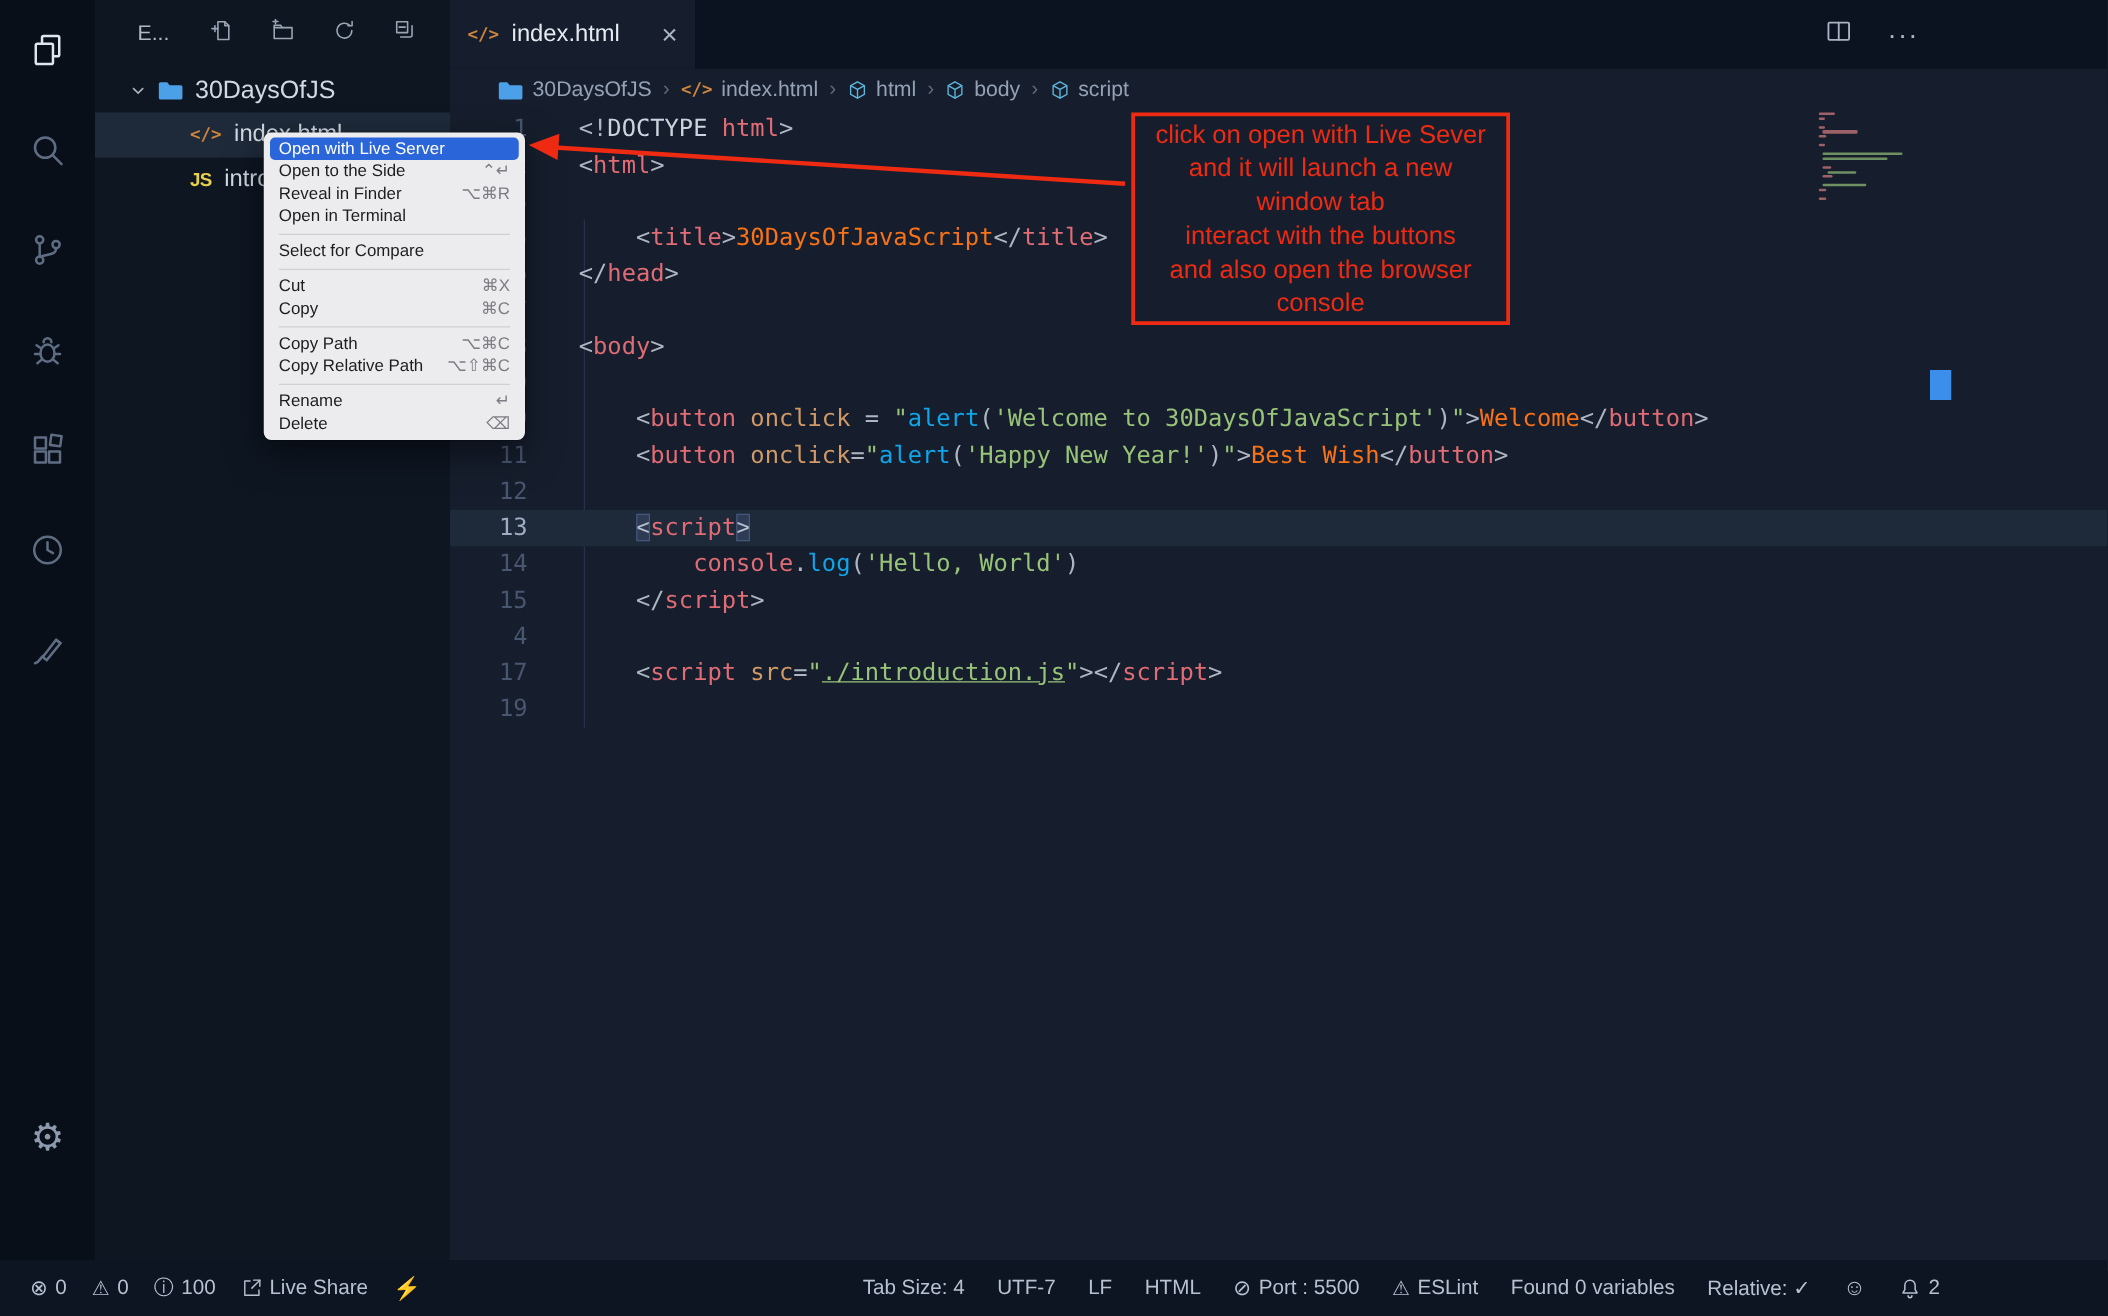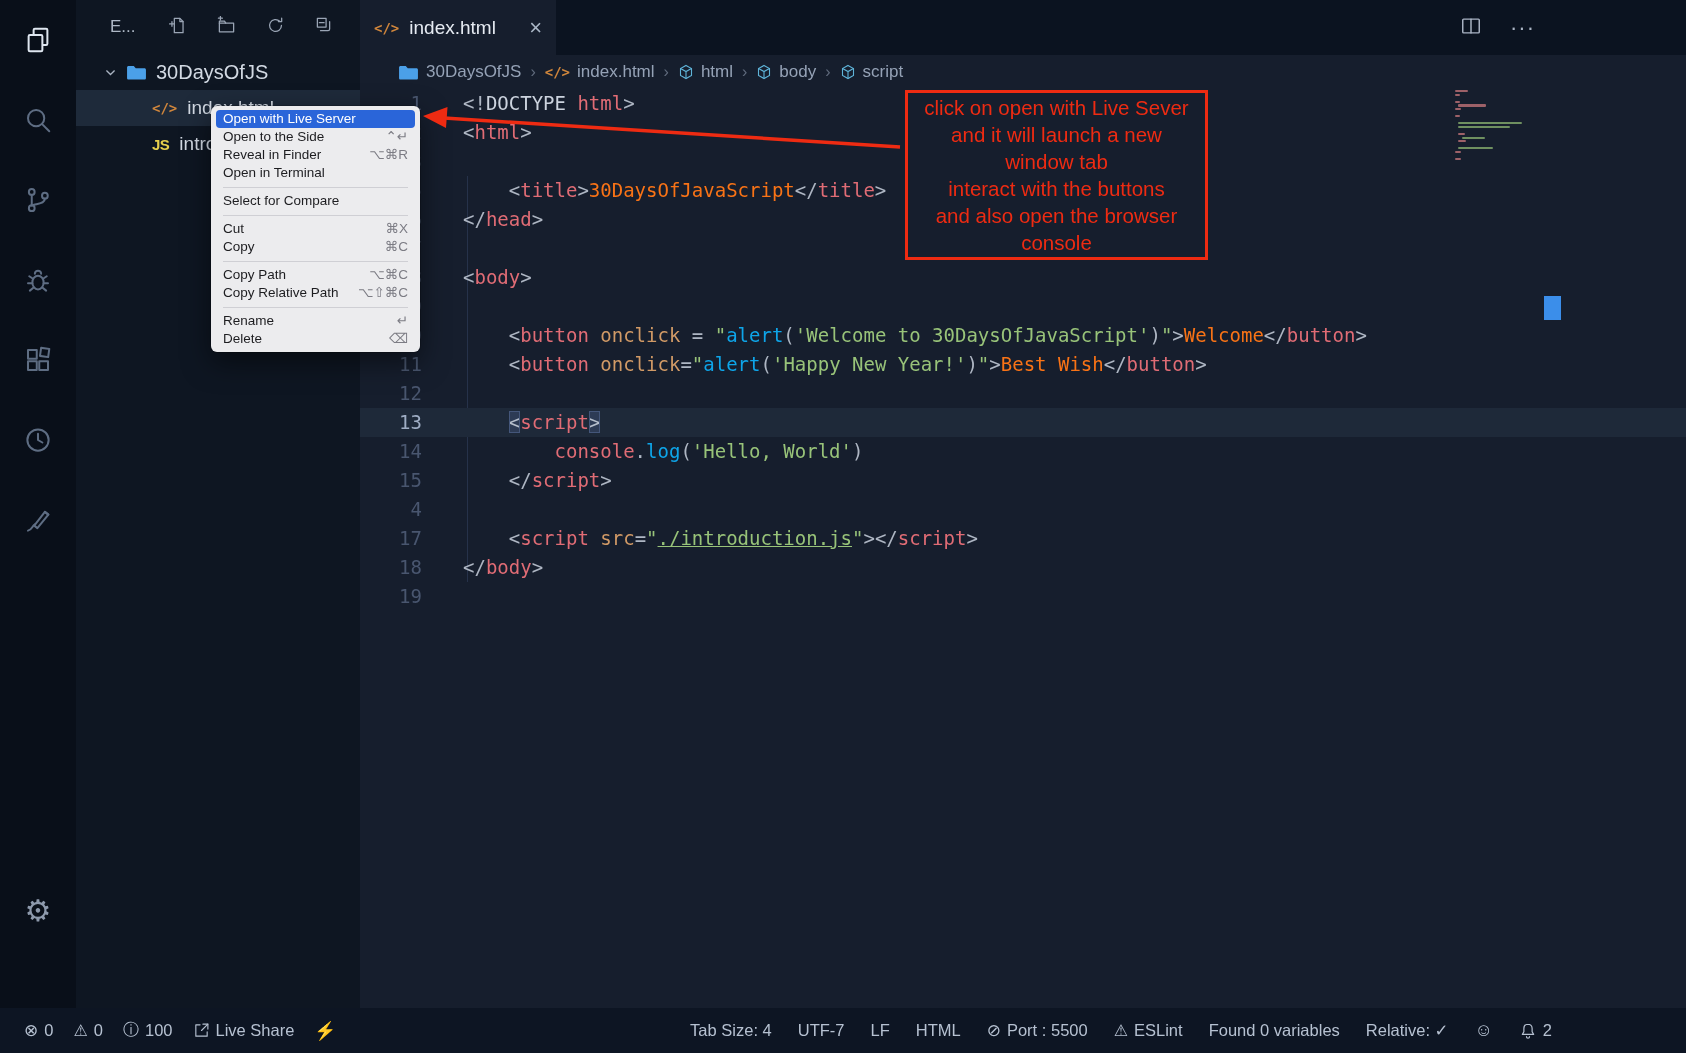--- a/index.html
+++ b/index.html
@@ -378,24 +378,20 @@
         </div>
         <div class="line">
           <span class="ln">4</span>
           <span class="lc"></span>
         </div>
         <div class="line">
           <span class="ln">17</span>
           <span class="lc"><span class="s-p">    &lt;</span><span class="s-tag">script</span><span class="s-p"> </span><span class="s-attr">src</span><span class="s-p">=</span><span class="s-str">"</span><span class="s-link">./introduction.js</span><span class="s-str">"</span><span class="s-p">&gt;</span><span class="s-p">&lt;/</span><span class="s-tag">script</span><span class="s-p">&gt;</span></span>
         </div>
         <div class="line">
-          <span class="ln">18</span>
-          <span class="lc"><span class="s-p">&lt;/</span><span class="s-tag">body</span><span class="s-p">&gt;</span></span>
-        </div>
-        <div class="line">
           <span class="ln">19</span>
           <span class="lc"></span>
         </div>
       </div>
   </div>
 </div>
 
 <div id="minimap">
     <div class="mm-bar" style="margin-left: 0px; width: 12.75px; background: rgb(157, 97, 104);"></div>
     <div class="mm-bar" style="margin-left: 0px; width: 5.1px; background: rgb(157, 97, 104);"></div>

